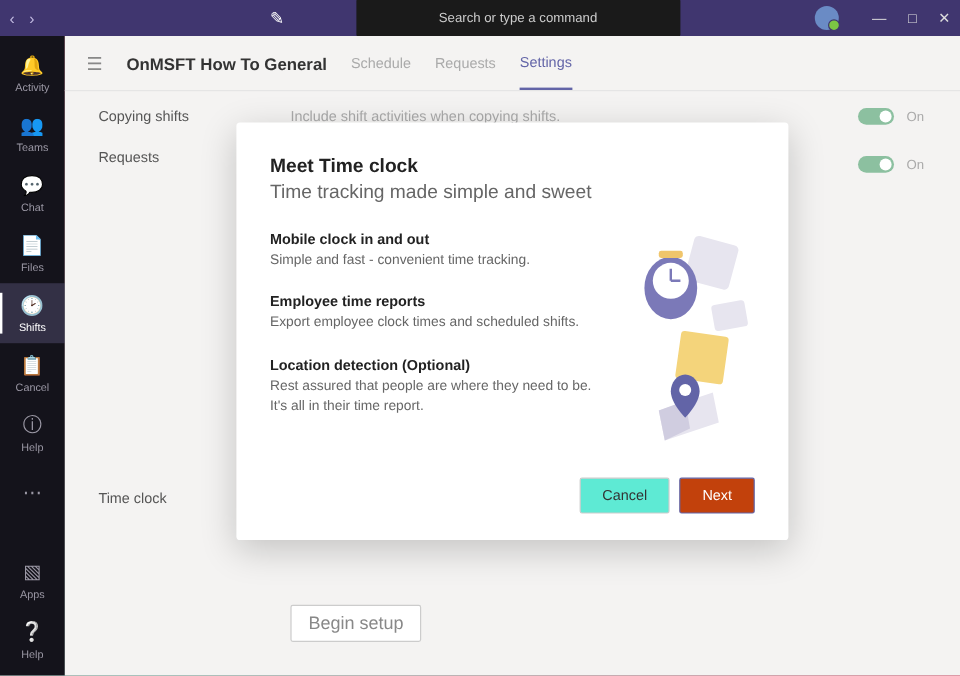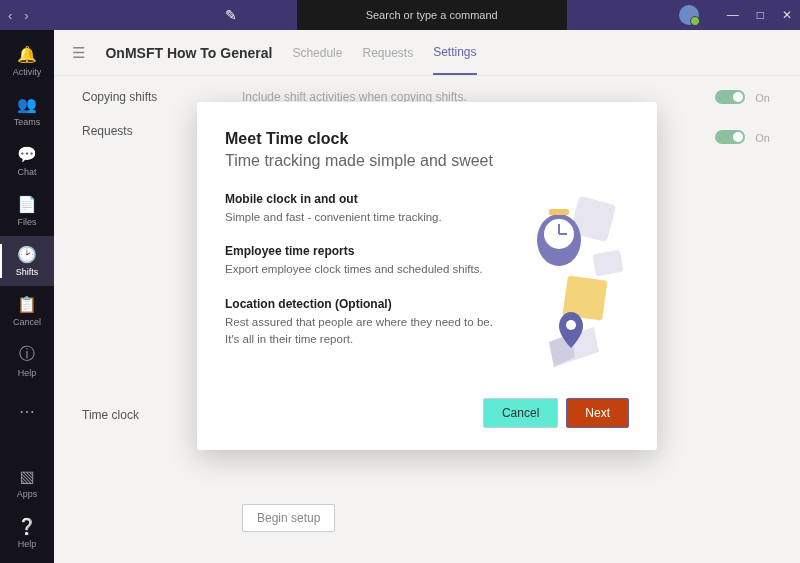--- a/index.html
+++ b/index.html
@@ -34,21 +34,21 @@
 .side-nav { width:158px; padding-left:28px; display:flex; flex-direction:column; gap:20px; font-size:12px; color:#555; }
 .side-nav-item { cursor:pointer; }
 .side-nav-item.tc { margin-top:250px; }
 
 .settings-body { flex:1; padding:0 30px; font-size:12px; color:#aaa; }
 .setting-row { display:flex; align-items:flex-end; margin-bottom:26px; }
 .setting-label { flex:1; }
 .toggle { width:30px; height:14px; background:#8cc0a0; border-radius:8px; position:relative; margin-right:10px; }
 .toggle::after { content:''; position:absolute; right:2px; top:2px; width:10px; height:10px; background:#fff; border-radius:50%; }
 .toggle-lbl { font-size:11px; color:#aaa; }
-.begin-btn { margin-top:360px; padding:6px 14px; border:1px solid #ccc; background:#fff; color:#888; font-size:12px; border-radius:2px; width:fit-content; }
+.begin-btn { margin-top:360px; padding:6px 14px; border:1px solid #ccc; background:#fff; color:#888; font-size:15px; border-radius:2px; width:fit-content; }
 
 
 .modal-overlay { position:absolute; inset:0; display:flex; align-items:flex-start; justify-content:center; padding-top:72px; pointer-events:none; }
 .modal { width:460px; background:#fff; box-shadow:0 8px 30px rgba(0,0,0,0.2); padding:28px 28px 22px 28px; pointer-events:auto; border-radius:3px; }
 .modal-title { font-size:16px; font-weight:700; color:#222; margin-bottom:4px; }
 .modal-sub { font-size:16px; color:#666; margin-bottom:22px; }
 .modal-row { display:flex; gap:16px; margin-bottom:6px; }
 .modal-text { flex:1; }
 .section-title { font-size:12px; font-weight:700; color:#222; margin-bottom:3px; }
 .section-body { font-size:11.5px; color:#666; line-height:1.5; margin-bottom:18px; }

